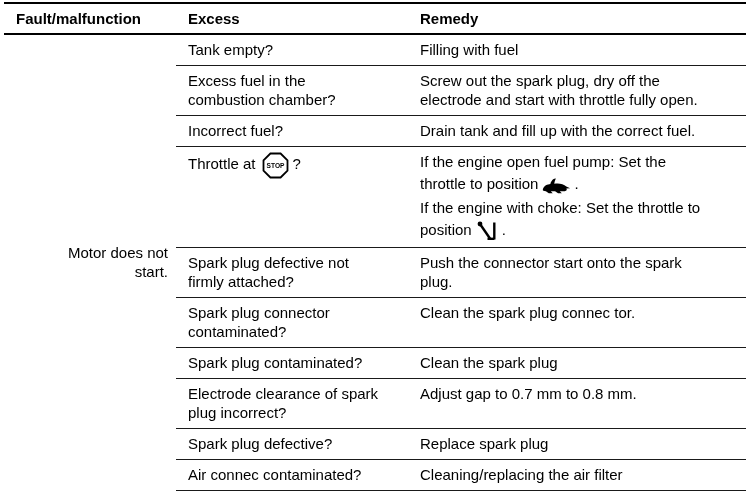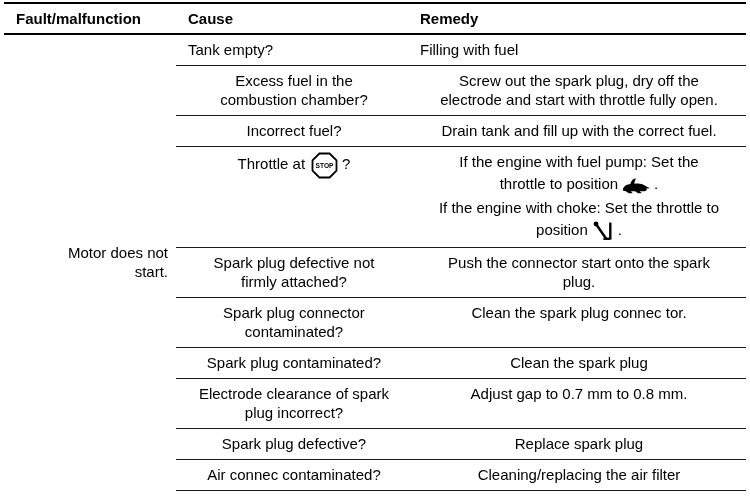--- a/index.html
+++ b/index.html
@@ -43,21 +43,20 @@
     white-space: pre-line;
   }
   td.fault-cell {
     vertical-align: middle;
     padding-left: 12px;
     text-align: right;
   }
   tbody tr + tr td.cause-cell,
   tbody tr + tr td.remedy-cell {
     border-top: 1.2px solid #1a1a1a;
-    text-align: center;
   }
   tbody tr:last-child td.cause-cell,
   tbody tr:last-child td.remedy-cell {
     border-bottom: 1.2px solid #1a1a1a;
   }
   .iconline {
     display: block;
     white-space: normal;
   }
   .iconline + .iconline { margin-top: 3px; }
@@ -74,21 +73,21 @@
 <div class="table-wrap">
 <table class="trouble">
   <colgroup>
     <col class="c-fault">
         <col class="c-cause">
         <col class="c-remedy">
   </colgroup>
   <thead>
     <tr>
       <th>Fault/malfunction</th>
-      <th>Cause</th>
+      <th>Excess</th>
       <th>Remedy</th>
     </tr>
   </thead>
   <tbody>
     <tr>
       <td class="fault-cell" rowspan="10">Motor does not
 start.</td>
       <td class="cause-cell">Tank empty?</td>
       <td class="remedy-cell">Filling with fuel</td>
     </tr>
@@ -103,21 +102,21 @@
       <td class="remedy-cell">Drain tank and fill up with the correct fuel.</td>
     </tr>
     <tr>
       <td class="cause-cell" style="white-space:normal;">
         <span>Throttle at</span><svg class="inline-icon stop-badge" width="27" height="27" viewBox="0 0 27 27">
           <polygon points="8.4,1.5 18.6,1.5 25.5,8.4 25.5,18.6 18.6,25.5 8.4,25.5 1.5,18.6 1.5,8.4" fill="#fff" stroke="#000" stroke-width="1.8"></polygon>
           <text x="13.5" y="16" text-anchor="middle" font-size="6.6" font-weight="bold" font-family="Liberation Sans, sans-serif" fill="#000">STOP</text>
         </svg><span>?</span>
       </td>
       <td class="remedy-cell" style="white-space:normal;">
-        <span class="iconline">If the engine with fuel pump: Set the</span>
+        <span class="iconline">If the engine open fuel pump: Set the</span>
         <span class="iconline">
           <span>throttle to position</span><svg class="inline-icon" width="30" height="19" viewBox="0 0 32 20">
             <path d="M2,14 C3,10 7,8.5 10,8.3 C10.6,5.5 13.5,1.8 15.8,2.6 C15,4.6 14.2,6.8 14.2,8.2
                      C18,7.2 24,8 27,11 L31,13 L27,13.2 C28,14.2 27.4,16 25.2,16 L20,16 L22.2,18.2 L18.2,18.2
                      L15,16 L10.5,16 L12.5,18.2 L8.3,18.2 L5.2,16 C3.2,16 1.4,15.6 2,14 Z" fill="#000"></path>
           </svg><span>.</span>
         </span>
         <span class="iconline">If the engine with choke: Set the throttle to</span>
         <span class="iconline">
           <span>position</span><svg class="inline-icon" width="24" height="21" viewBox="0 0 24 21">

